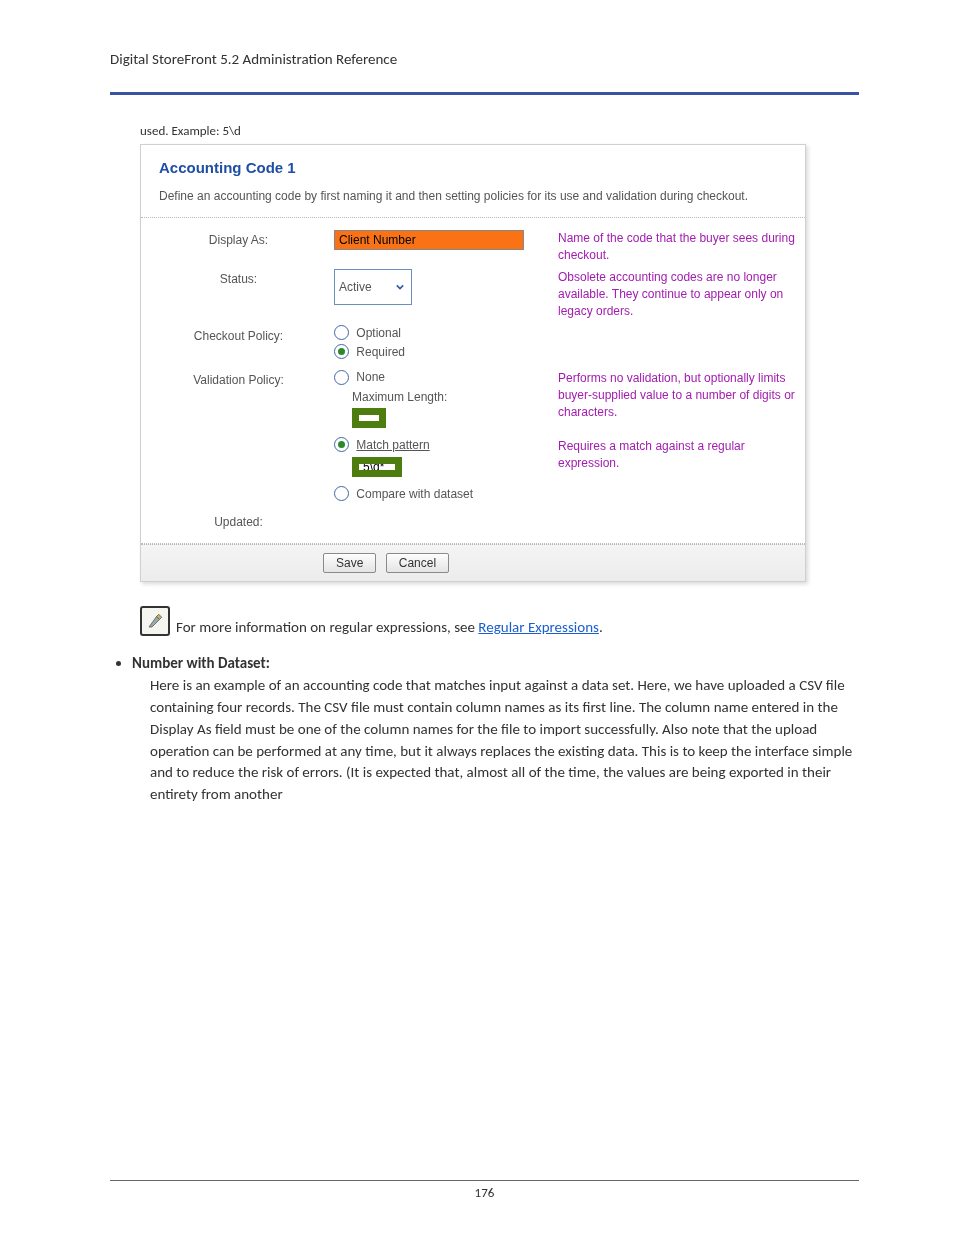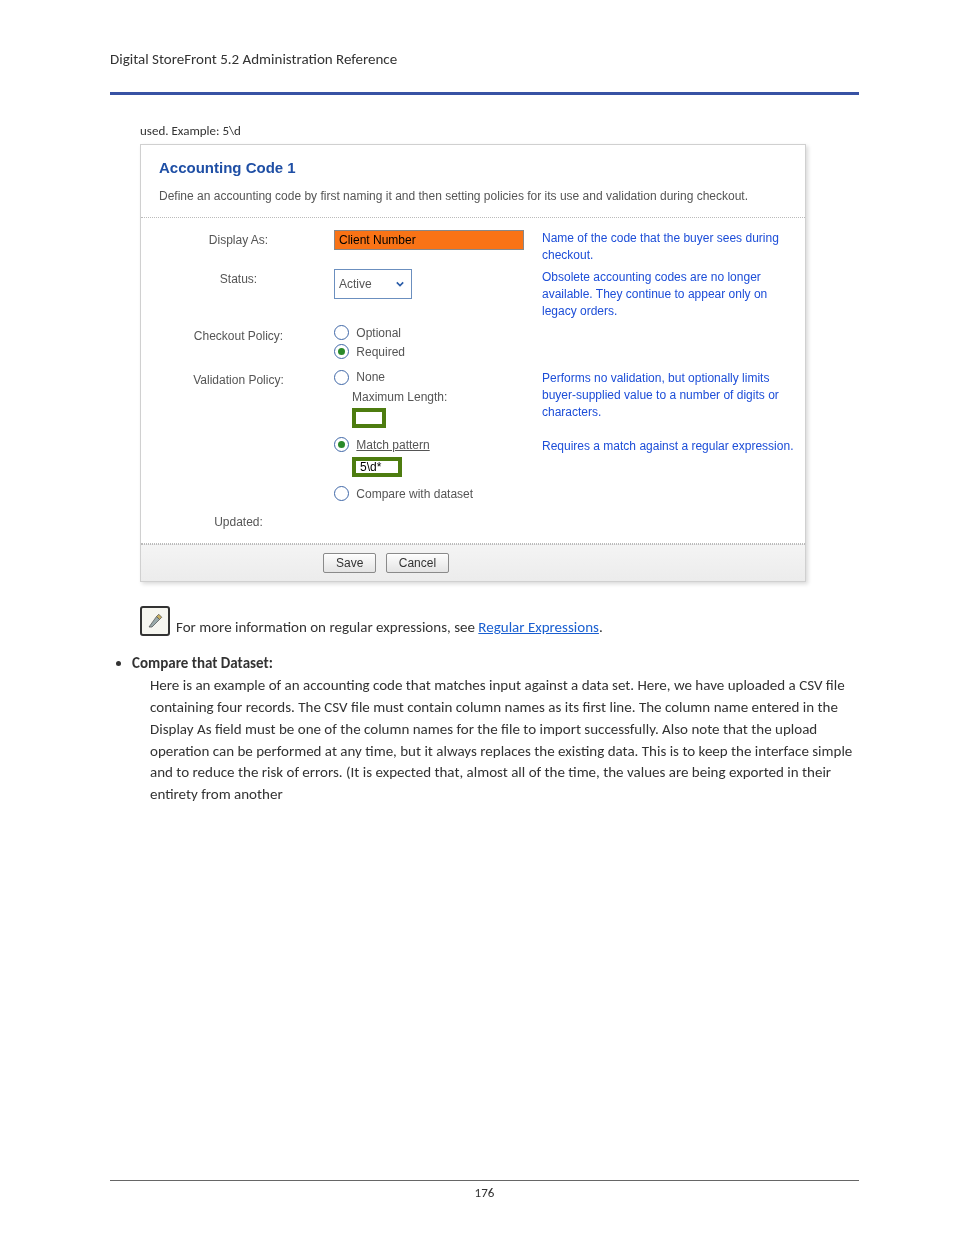--- a/index.html
+++ b/index.html
@@ -75,37 +75,38 @@
     flex-shrink: 0;
   }
   .form-mid {
     width: 200px;
     flex-shrink: 0;
   }
   .form-help {
     flex: 1;
     line-height: 1.4;
     padding-left: 8px;
-    color: #1d4ed8;
+    color: #a21caf;
+    margin-left: 16px;
   }
   input[type=text].txt {
     font-family: Verdana, Arial, sans-serif;
     font-size: 12px;
     padding: 2px 4px;
     border: 1px solid #888;
     background: #f97316;
     width: 190px;
     box-sizing: border-box;
   }
   .sel {
     font-family: Verdana, Arial, sans-serif;
     font-size: 12px;
     border: 1px solid #6b8fbf;
     background: #fff;
-    height: 30px;
+    height: 36px;
     display: inline-flex;
     align-items: center;
     padding: 0 4px;
     width: 78px;
     box-sizing: border-box;
     justify-content: space-between;
   }
   .sel-caret {
     width: 14px;
     height: 14px;
@@ -131,21 +132,21 @@
     width: 7px; height: 7px;
     background: #2a8a2a;
     border-radius: 50%;
     margin: auto;
   }
   .opt-line { margin-bottom: 4px; }
   .small-txt {
     font-family: Verdana, Arial, sans-serif;
     font-size: 12px;
     padding: 2px 4px;
-    border: 4px solid #4d7c0f;
+    border: 7px solid #4d7c0f;
     width: 60px;
     height: 20px;
     box-sizing: border-box;
   }
   .tiny-txt { width: 34px; }
   .btn {
     font-family: Verdana, Arial, sans-serif;
     font-size: 12px;
     color: #333;
     background: linear-gradient(#fdfdfd,#e4e4e4);
@@ -319,21 +320,21 @@
         <path d="M14 6 L17 3 L21 7 L18 10 Z" fill="#c8b060" stroke="#555" stroke-width="1"></path>
       </svg>
     </span>
     <span class="note-text">
       <span>For more information on regular expressions, see </span><a href="#" class="link">Regular Expressions</a><span>.</span>
     </span>
   </div>
 
   <ul class="bullets">
     <li>
-      <span class="li-head">Compare that Dataset:</span>
+      <span class="li-head">Number with Dataset:</span>
       <div class="li-body">Here is an example of an accounting code that matches input against a data set. Here, we have uploaded a CSV file containing four records. The CSV file must contain column names as its first line. The column name entered in the Display As field must be one of the column names for the file to import successfully. Also note that the upload operation can be performed at any time, but it always replaces the existing data. This is to keep the interface simple and to reduce the risk of errors. (It is expected that, almost all of the time, the values are being exported in their entirety from another</div>
     </li>
   </ul>
 
   <div class="footer">
     <div class="footer-rule"></div>
     <div class="footer-num">176</div>
   </div>
 
 </div>

